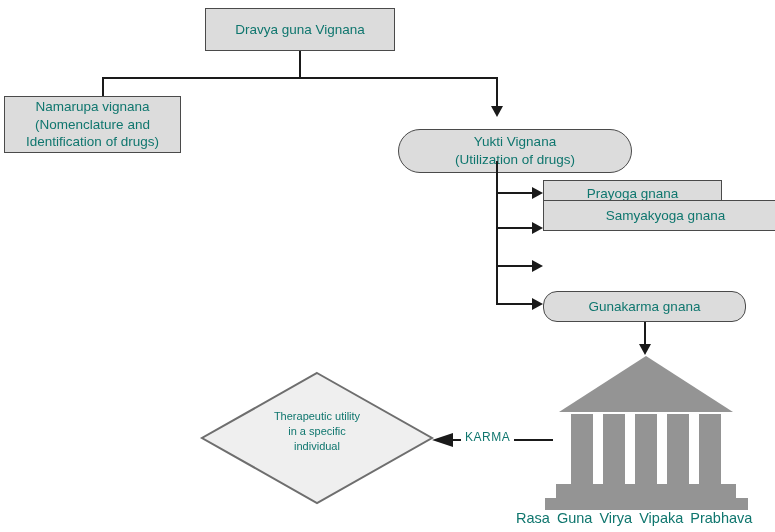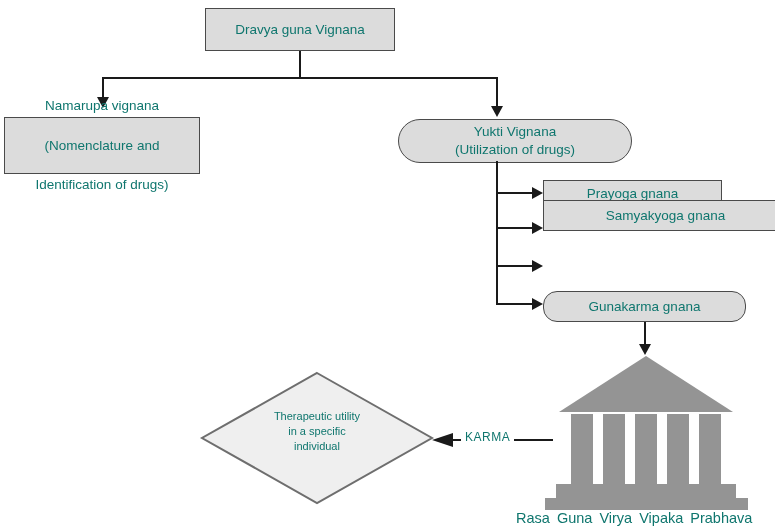--- a/index.html
+++ b/index.html
@@ -61,27 +61,27 @@
     <span>Dravya guna Vignana</span>
   </div>
 
   <div class="vline" style="left:299px;top:51px;width:2px;height:27px;"></div>
   <div class="hline" style="left:102px;top:77px;width:396px;height:2px;"></div>
   <div class="vline" style="left:102px;top:77px;width:2px;height:21px;"></div>
   <div class="arrow-down" style="left:97px;top:97px;"></div>
   <div class="vline" style="left:496px;top:77px;width:2px;height:29px;"></div>
   <div class="arrow-down" style="left:491px;top:106px;"></div>
 
-  <div class="box" style="left:4px;top:117px;width:196px;height:57px;gap:22px;">
+  <div class="box" style="left:4px;top:96px;width:177px;height:57px;">
     <span>Namarupa vignana</span>
     <span>(Nomenclature and</span>
     <span>Identification of drugs)</span>
   </div>
 
-  <div class="box" style="left:398px;top:119px;width:234px;height:44px;border-radius:22px;">
+  <div class="box" style="left:398px;top:129px;width:234px;height:44px;border-radius:22px;">
     <span>Yukti Vignana</span>
     <span>(Utilization of drugs)</span>
   </div>
 
   <div class="vline" style="left:496px;top:161px;width:2px;height:144px;"></div>
 
   <div class="hline" style="left:497px;top:192px;width:36px;height:2px;"></div>
   <div class="arrow-right" style="left:532px;top:187px;"></div>
   <div class="hline" style="left:497px;top:227px;width:36px;height:2px;"></div>
   <div class="arrow-right" style="left:532px;top:222px;"></div>

